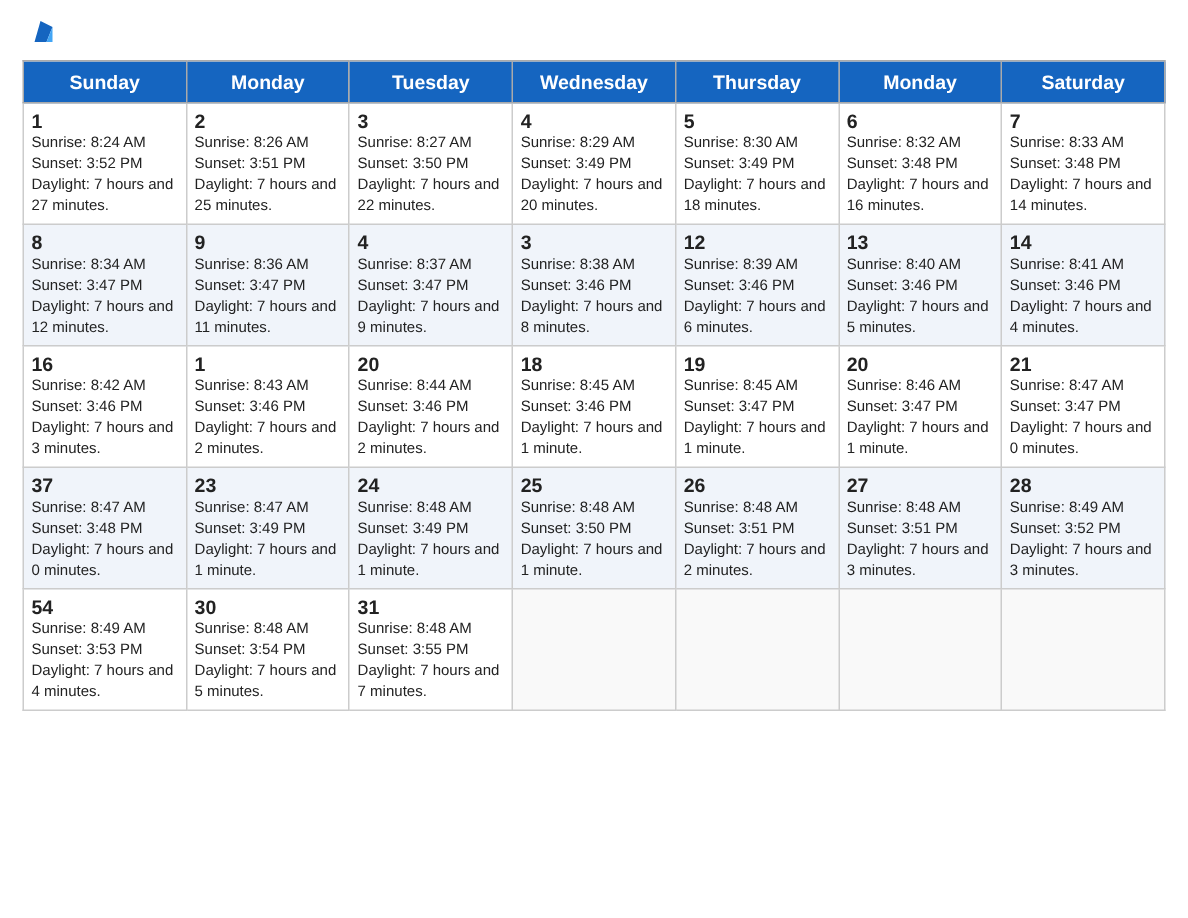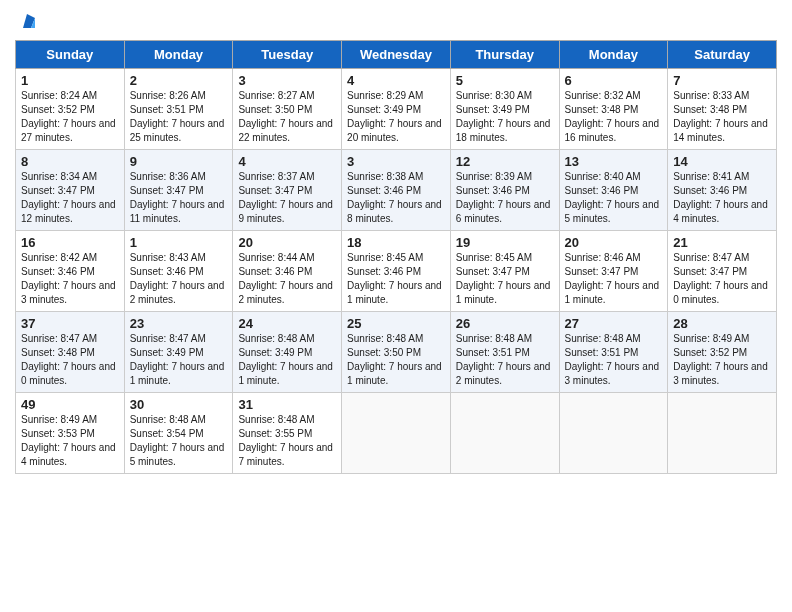--- a/index.html
+++ b/index.html
@@ -359,21 +359,21 @@
         <span class="day-num">28</span>
         <div class="day-info">
           Sunrise: 8:49 AM<br>
           Sunset: 3:52 PM<br>
           Daylight: 7 hours and 3 minutes.
         </div>
       </td>
       </tr>
       <tr>
         <td>
-        <span class="day-num">49</span>
+        <span class="day-num">54</span>
         <div class="day-info">
           Sunrise: 8:49 AM<br>
           Sunset: 3:53 PM<br>
           Daylight: 7 hours and 4 minutes.
         </div>
       </td>
         <td>
         <span class="day-num">30</span>
         <div class="day-info">
           Sunrise: 8:48 AM<br>

